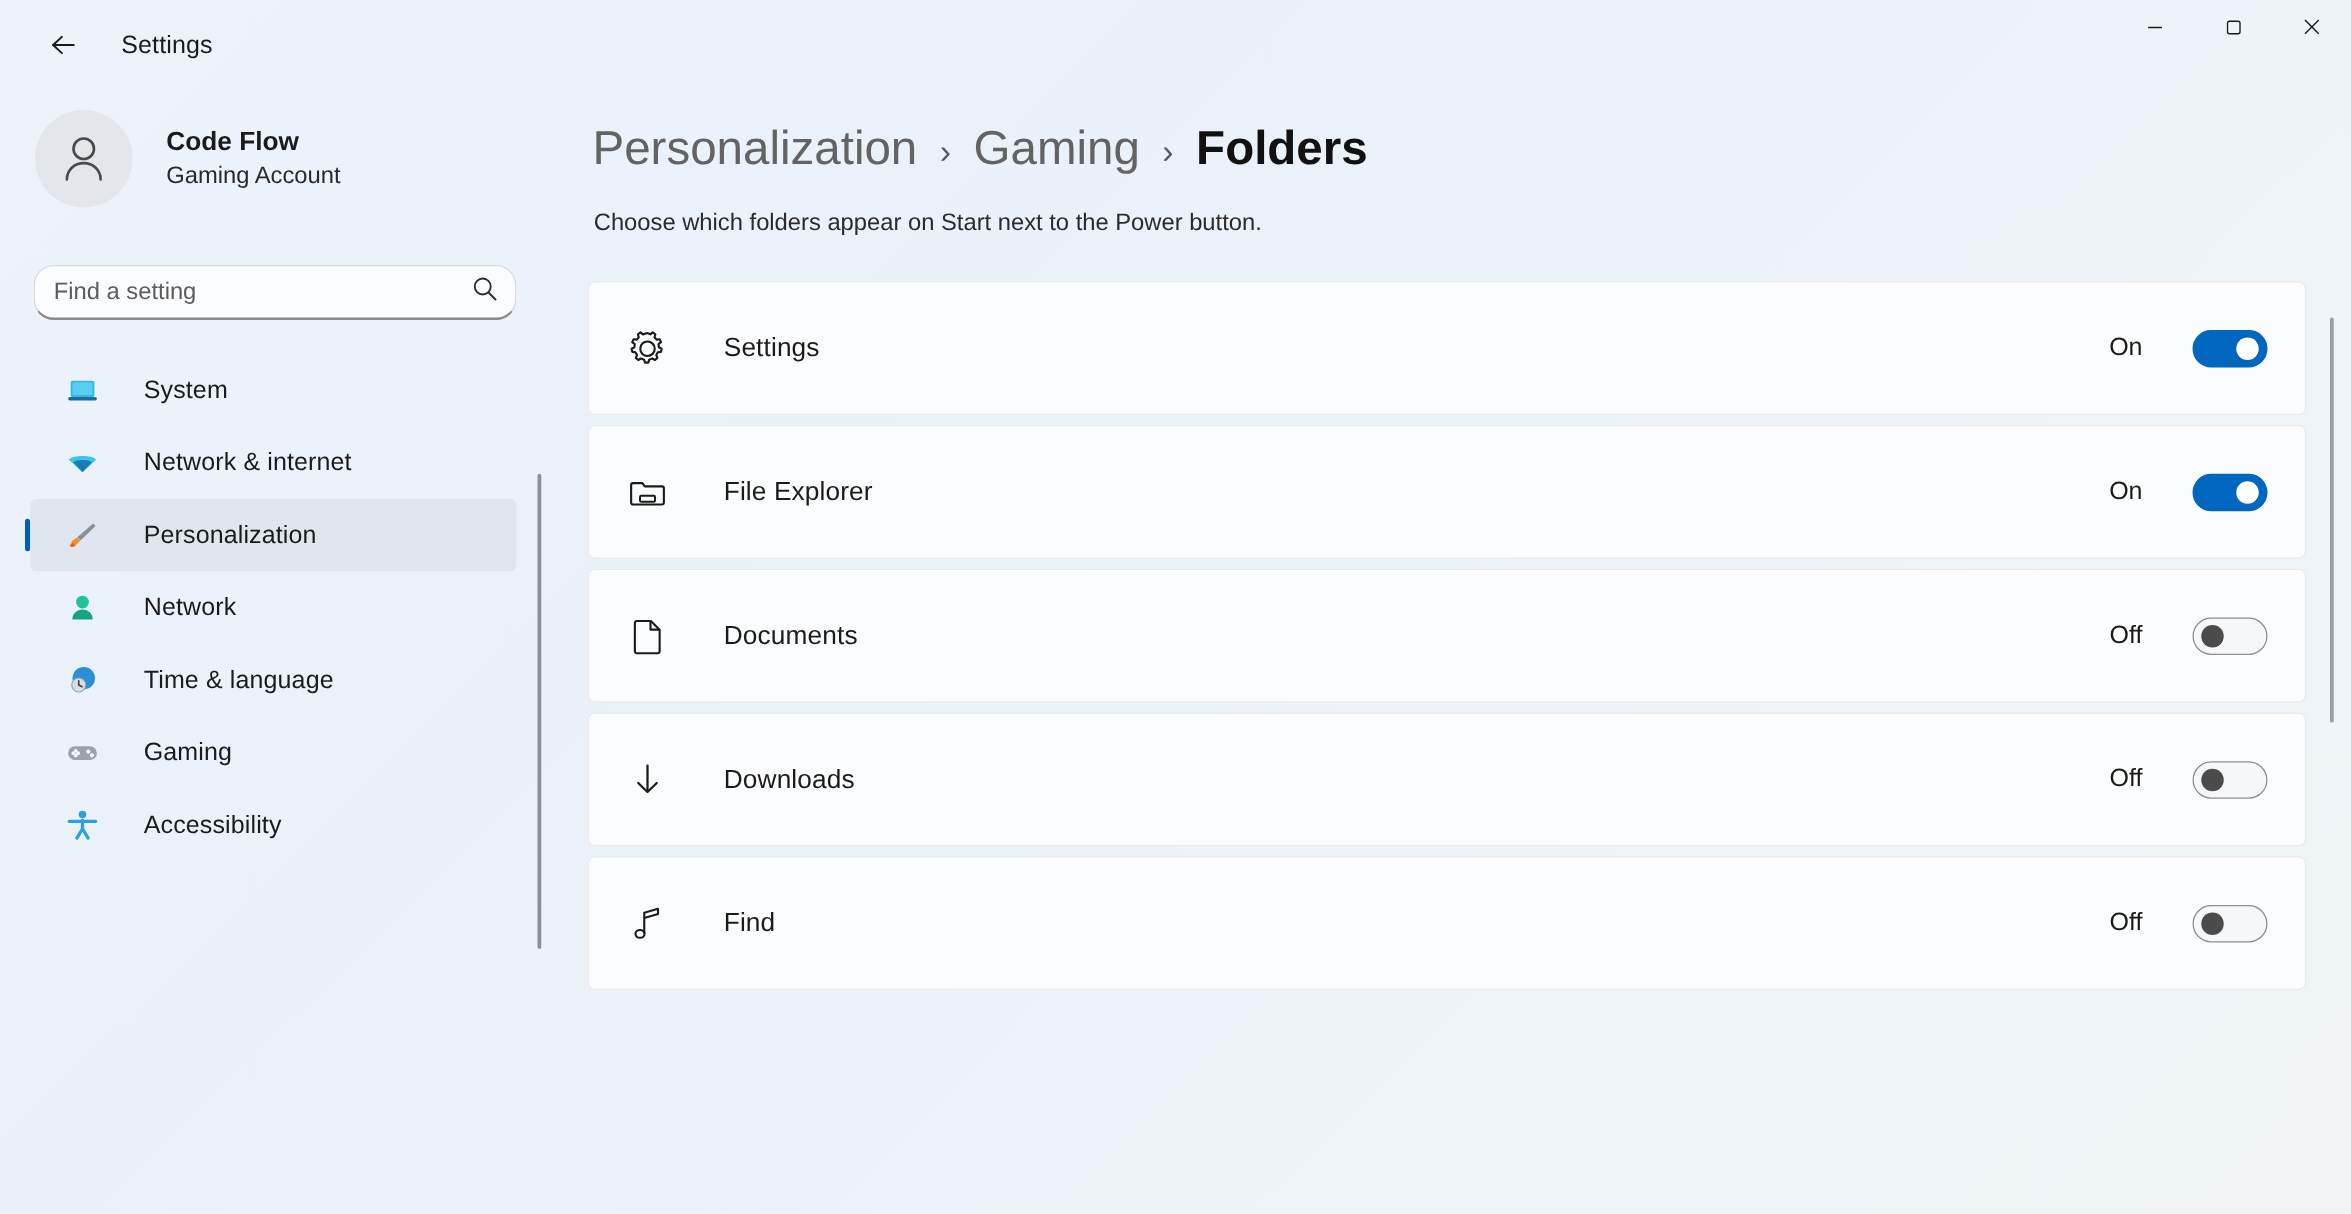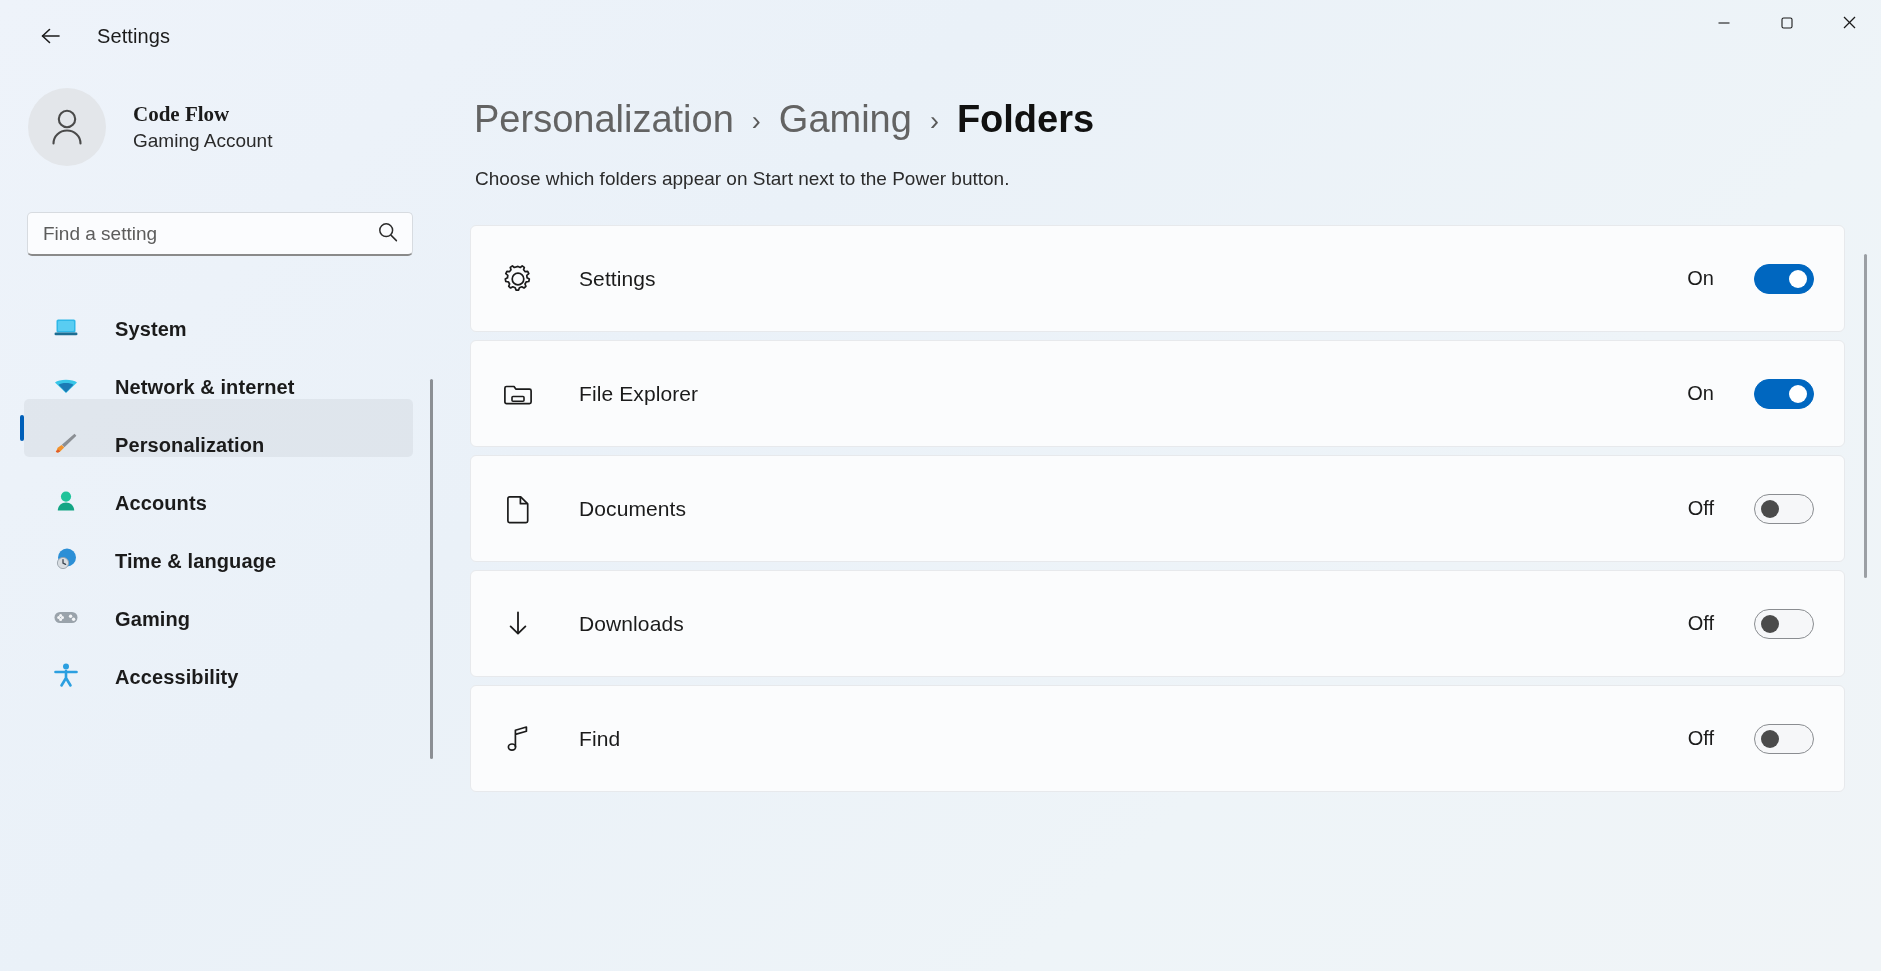--- a/index.html
+++ b/index.html
@@ -72,62 +72,60 @@
     background: #e3e6ea;
     display: flex; align-items: center; justify-content: center;
     flex: 0 0 78px;
   }
   .account-text { margin-left: 27px; }
   .account-name {
     font-size: 21px;
     font-weight: bold;
     color: #1b1b1b;
     line-height: 1.25;
-    font-family: Liberation Serif, serif;
   }
   .account-type {
     font-size: 19px;
     color: #2a2a2a;
     line-height: 1.35;
     margin-top: 1px;
   }
 
   .search-wrap {
     margin: 30px 57px 0 3px;
     height: 44px;
     background: #fbfcfe;
     border: 1px solid #d7dbe0;
     border-bottom: 2px solid #8a8a8a;
-    border-radius: 5px;
+    border-radius: 16px;
     display: flex;
     align-items: center;
     padding: 0 12px 0 15px;
   }
   .search-wrap input {
     flex: 1;
     border: none;
     outline: none;
     background: transparent;
     font-family: "Liberation Sans", sans-serif;
     font-size: 19px;
     color: #1b1b1b;
   }
   .search-wrap input::placeholder { color: #5c5c5c; }
 
   .navlist { margin-top: 27px; position: relative; }
   .nav-item {
     height: 58px;
     display: flex;
-    align-items: flex-end;
+    align-items: center;
     border-radius: 5px;
     margin-right: 57px;
     padding-left: 28px;
     position: relative;
     cursor: pointer;
-    font-weight: bold;
   }
   .nav-item.selected { background: rgba(0,0,0,0.048); }
   .nav-item.selected::before {
     content: "";
     position: absolute;
     left: -4px; top: 50%;
     transform: translateY(-50%);
     width: 4px; height: 26px;
     border-radius: 2px;
     background: #005fb8;
@@ -348,21 +346,21 @@
       </div>
 
 
       <div class="nav-item">
         <span class="nav-icon">
           <svg width="28" height="28" viewBox="0 0 28 28">
             <circle cx="14" cy="9.6" r="5.1" fill="#1fc39a"></circle>
             <path d="M5.8 23.5 c0-4.6 3.7-8 8.2-8 s8.2 3.4 8.2 8 z" fill="#13a584"></path>
           </svg>
         </span>
-        <span class="nav-label">Accounts</span>
+        <span class="nav-label">Network</span>
       </div>
 
       <div class="nav-item">
         <span class="nav-icon">
           <svg width="28" height="28" viewBox="0 0 28 28">
             <circle cx="15" cy="12.5" r="9" fill="#2b8fd6"></circle>
             <path d="M6.6 16.5 a9 9 0 0 0 13.4 4.4 a9 9 0 0 1 -13.4 -4.4 z" fill="#1c6aa8"></path>
             <circle cx="11" cy="18" r="5.6" fill="#d8dde2"></circle>
             <circle cx="11" cy="18" r="5.6" fill="none" stroke="#9aa3ab" stroke-width="0.9"></circle>
             <path d="M11 14.6 L11 18 L13.6 19.4" fill="none" stroke="#3c4650" stroke-width="1.3" stroke-linecap="round"></path>

